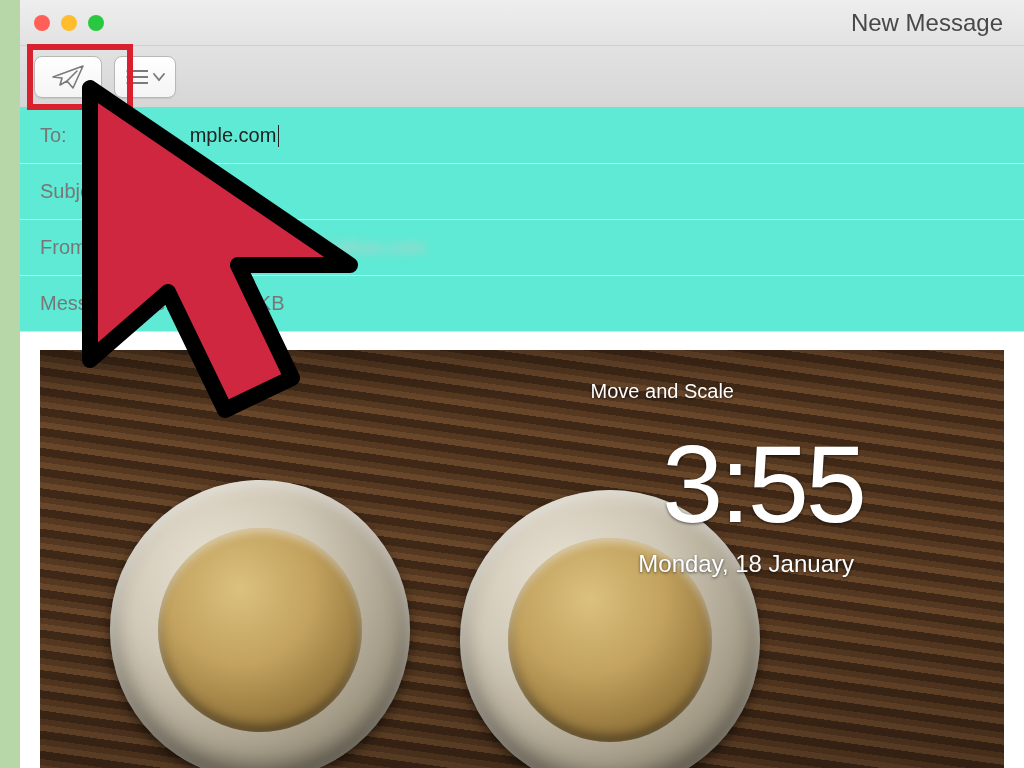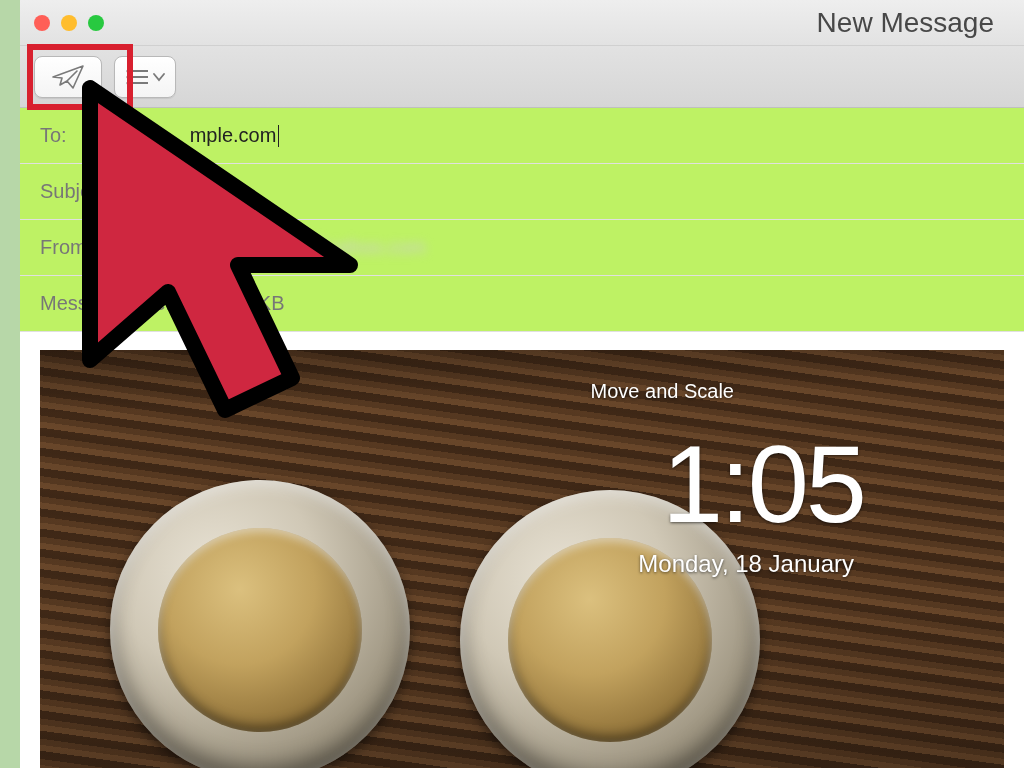--- a/index.html
+++ b/index.html
@@ -42,24 +42,24 @@
     width: 16px;
     height: 16px;
     border-radius: 50%;
   }
   .tl-red { background: #ff5f57; }
   .tl-yellow { background: #ffbd2e; }
   .tl-green { background: #28c940; }
   
   .window-title {
     position: absolute;
-    right: 30px;
+    right: 21px;
     top: 50%;
     transform: translateY(-50%);
-    font-size: 28px;
+    font-size: 24px;
     color: #484848;
   }
   
   .toolbar {
     height: 62px;
     background: linear-gradient(to bottom, #e2e2e2, #d6d6d6);
     border-bottom: 1px solid #bfbfbf;
     display: flex;
     align-items: center;
     padding-left: 14px;
@@ -91,21 +91,21 @@
     left: 7px;
     top: 44px;
     width: 106px;
     height: 66px;
     border: 6px solid #d8202f;
     z-index: 5;
     pointer-events: none;
   }
   
   .fields {
-    background: #bef264;
+    background: #5eead4;
   }
   
   .field-row {
     display: flex;
     align-items: center;
     padding: 16px 20px;
     border-bottom: 1px solid #e0e0e0;
     font-size: 20px;
     color: #777;
   }
@@ -263,21 +263,21 @@
       <span class="field-label">Message Size:</span>
       <span class="field-value" style="color:#777;margin-left:60px">4 KB</span>
     </div>
   </div>
 
   <div class="attachment">
     <div class="wood-texture"></div>
     <div class="coin coin1"></div>
     <div class="coin coin2"></div>
     <div class="overlay-text move-scale">Move and Scale</div>
-    <div class="overlay-text clock-time">1:05</div>
+    <div class="overlay-text clock-time">3:55</div>
     <div class="overlay-text clock-date">Monday, 18 January</div>
   </div>
 
 </div>
 
 <svg class="big-cursor" width="380" height="380" viewBox="0 0 380 380">
   <path d="M 40 28
            L 40 300
            L 118 232
            L 175 350

